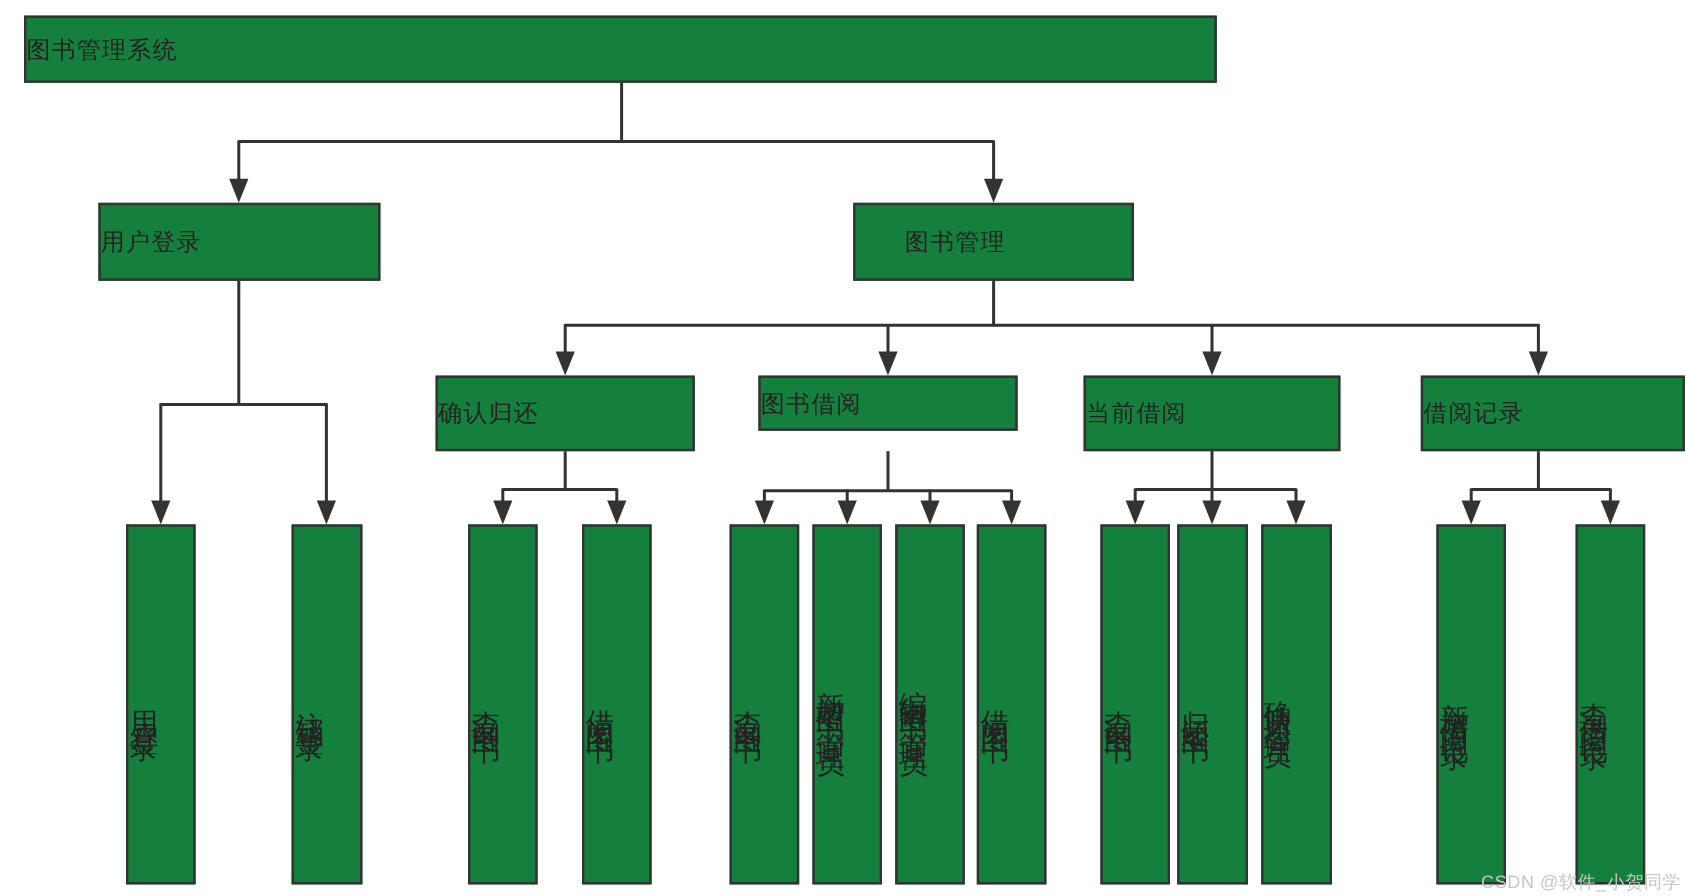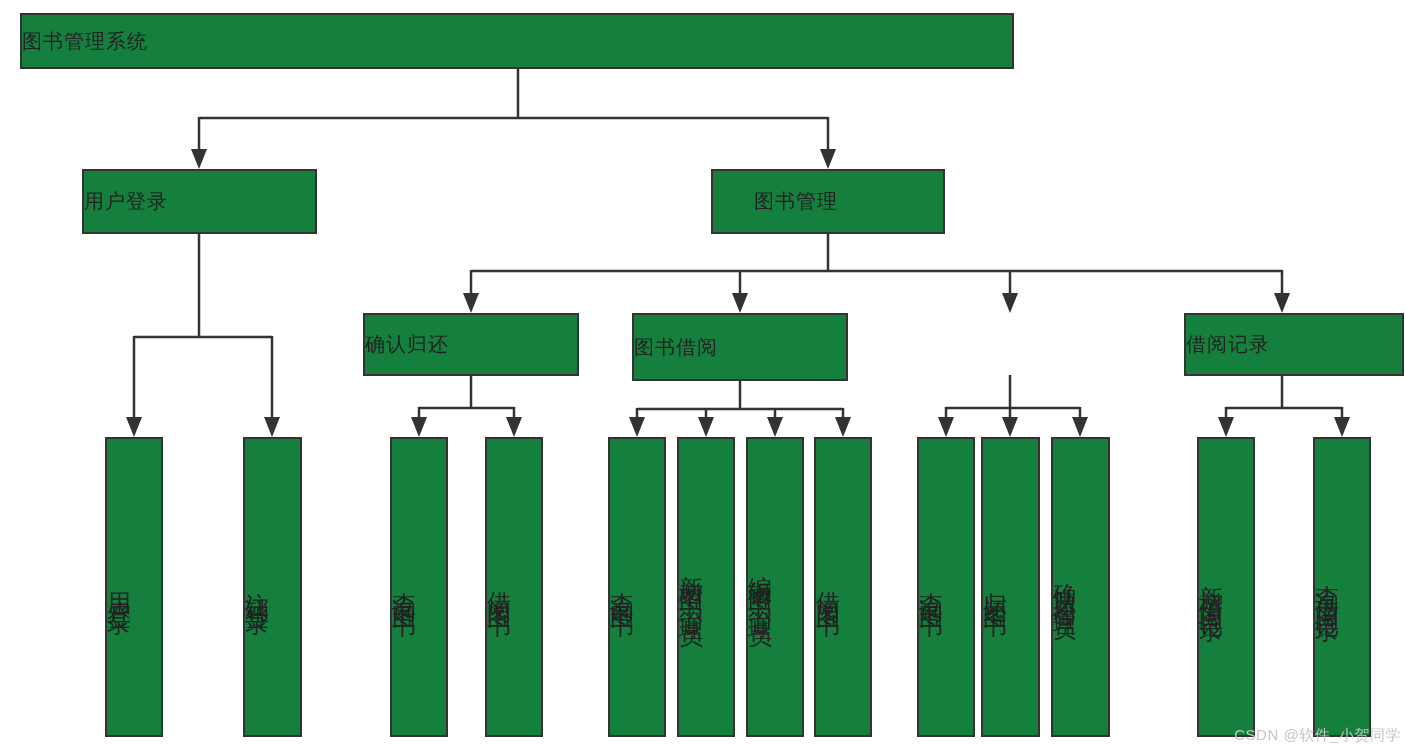--- a/index.html
+++ b/index.html
@@ -150,22 +150,25 @@
   <div class="node" style="left:82px; top:169px; width:235px; height:65px;">
     <span class="hlabel">用户登录</span>
   </div>
   <div class="node" style="left:711px; top:169px; width:234px; height:65px;padding-left:41px;">
     <span class="hlabel">图书管理</span>
   </div>
 
   <div class="node" style="left:363px; top:313px; width:216px; height:63px;">
     <span class="hlabel">确认归还</span>
   </div>
-  <div class="node" style="left:632px; top:313px; width:216px; height:68px;">
+  <div class="node" style="left:632px; top:313px; width:216px; height:46px;">
     <span class="hlabel">图书借阅</span>
+  </div>
+  <div class="node" style="left:903px; top:313px; width:214px; height:63px;">
+    <span class="hlabel">当前借阅</span>
   </div>
   <div class="node" style="left:1172px; top:313px; width:220px; height:63px;margin-left:12px;">
     <span class="hlabel">借阅记录</span>
   </div>
 
   <div class="node" style="left:105px; top:437px; width:58px; height:300px;">
     <span class="vlabel">用户登录</span>
   </div>
   <div class="node" style="left:243px; top:437px; width:59px; height:300px;">
     <span class="vlabel">注销登录</span>

